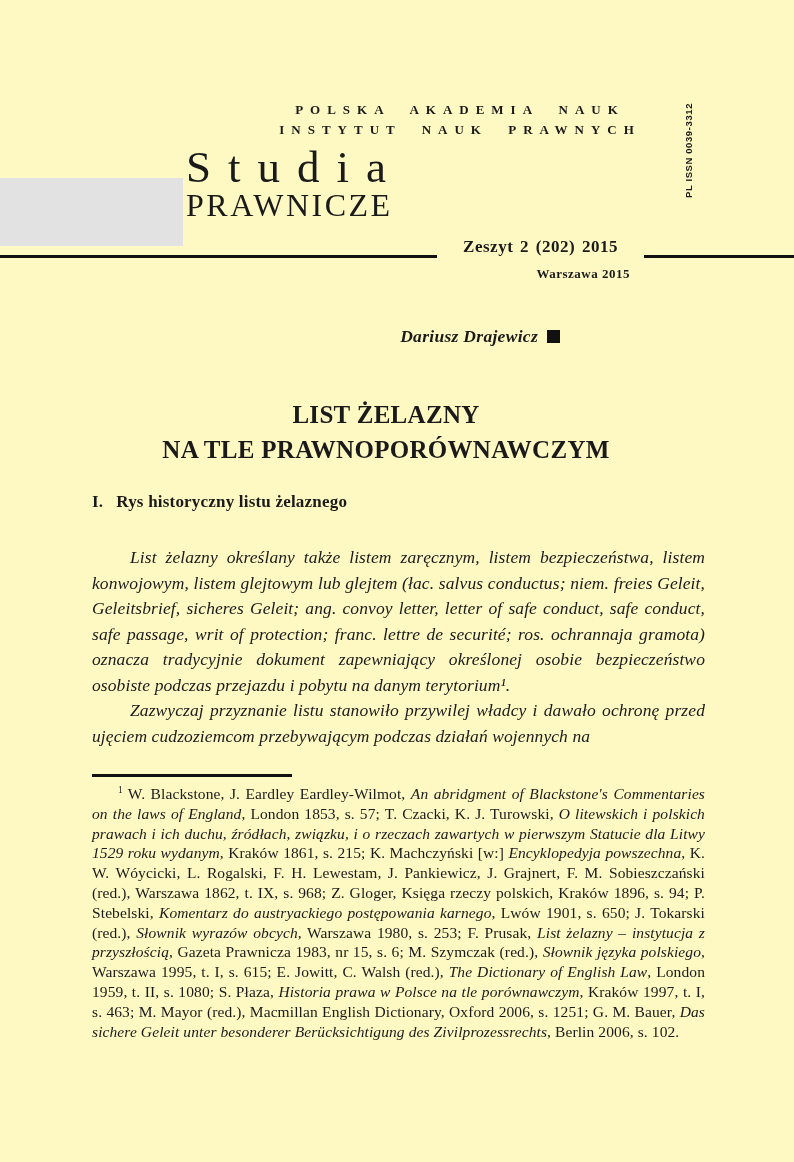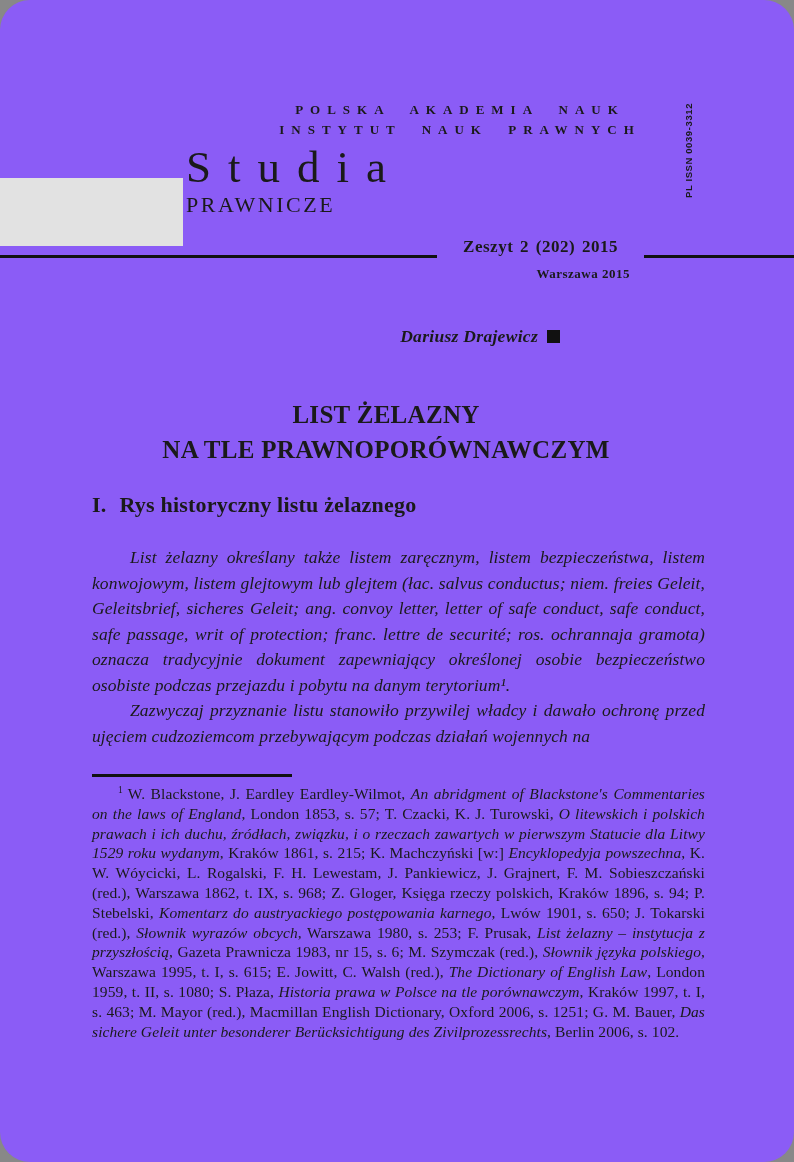--- a/index.html
+++ b/index.html
@@ -1,24 +1,23 @@
 <!DOCTYPE html>
 <html><head>
 <meta charset="utf-8">
 <style>
   html,body{margin:0;padding:0;background:#888;}
   .page{
     position:relative;
     width:794px;height:1162px;
     margin:0 auto;
-    background:#8b5cf6;
+    background:#fef9c3;
     font-family:"Liberation Serif", serif;
     color:#1a1a1a;
     overflow:hidden;
-    border-radius:30px;
   }
   
   .publisher{
     position:absolute;top:100px;left:126px;width:668px;
     text-align:center;
   }
   .publisher div{
     font-size:13px;font-weight:bold;
     letter-spacing:7px;word-spacing:10px;
     line-height:20px;white-space:nowrap;
@@ -36,21 +35,21 @@
     position:absolute;left:0;top:178px;width:183px;height:68px;
     background:#e2e2e2;
   }
   
   .masthead{position:absolute;left:186px;top:144px;}
   .masthead .title{
     font-size:45px;letter-spacing:17px;line-height:46px;
     white-space:nowrap;
   }
   .masthead .subtitle{
-    font-size:22px;letter-spacing:2.5px;line-height:30px;
+    font-size:32px;letter-spacing:2.5px;line-height:30px;
     margin-top:0px;white-space:nowrap;
   }
   
   .rule{position:absolute;height:3px;background:#111;}
   .rule-left{top:255px;left:0;width:437px;}
   .rule-right{top:255px;left:644px;width:150px;}
   .issue-number{
     position:absolute;top:237px;left:437px;width:207px;
     text-align:center;font-size:17px;font-weight:bold;
     letter-spacing:0.5px;word-spacing:2px;white-space:nowrap;
@@ -72,21 +71,21 @@
   }
   
   .article-title{
     position:absolute;top:397px;left:80px;width:612px;
     text-align:center;font-size:25px;font-weight:bold;
     line-height:35px;letter-spacing:0.3px;
   }
   
   .section-heading{
     position:absolute;top:492px;left:92px;width:612px;
-    font-size:22px;font-weight:bold;letter-spacing:0.2px;
+    font-size:17px;font-weight:bold;letter-spacing:0.2px;
   }
   .section-heading .num{margin-right:13px;}
   
   .body{
     position:absolute;top:545px;left:92px;width:613px;
   }
   .body p{
     margin:0;font-size:17.5px;line-height:25.5px;
     text-align:justify;text-indent:38px;letter-spacing:0.1px;font-style:italic;
   }

